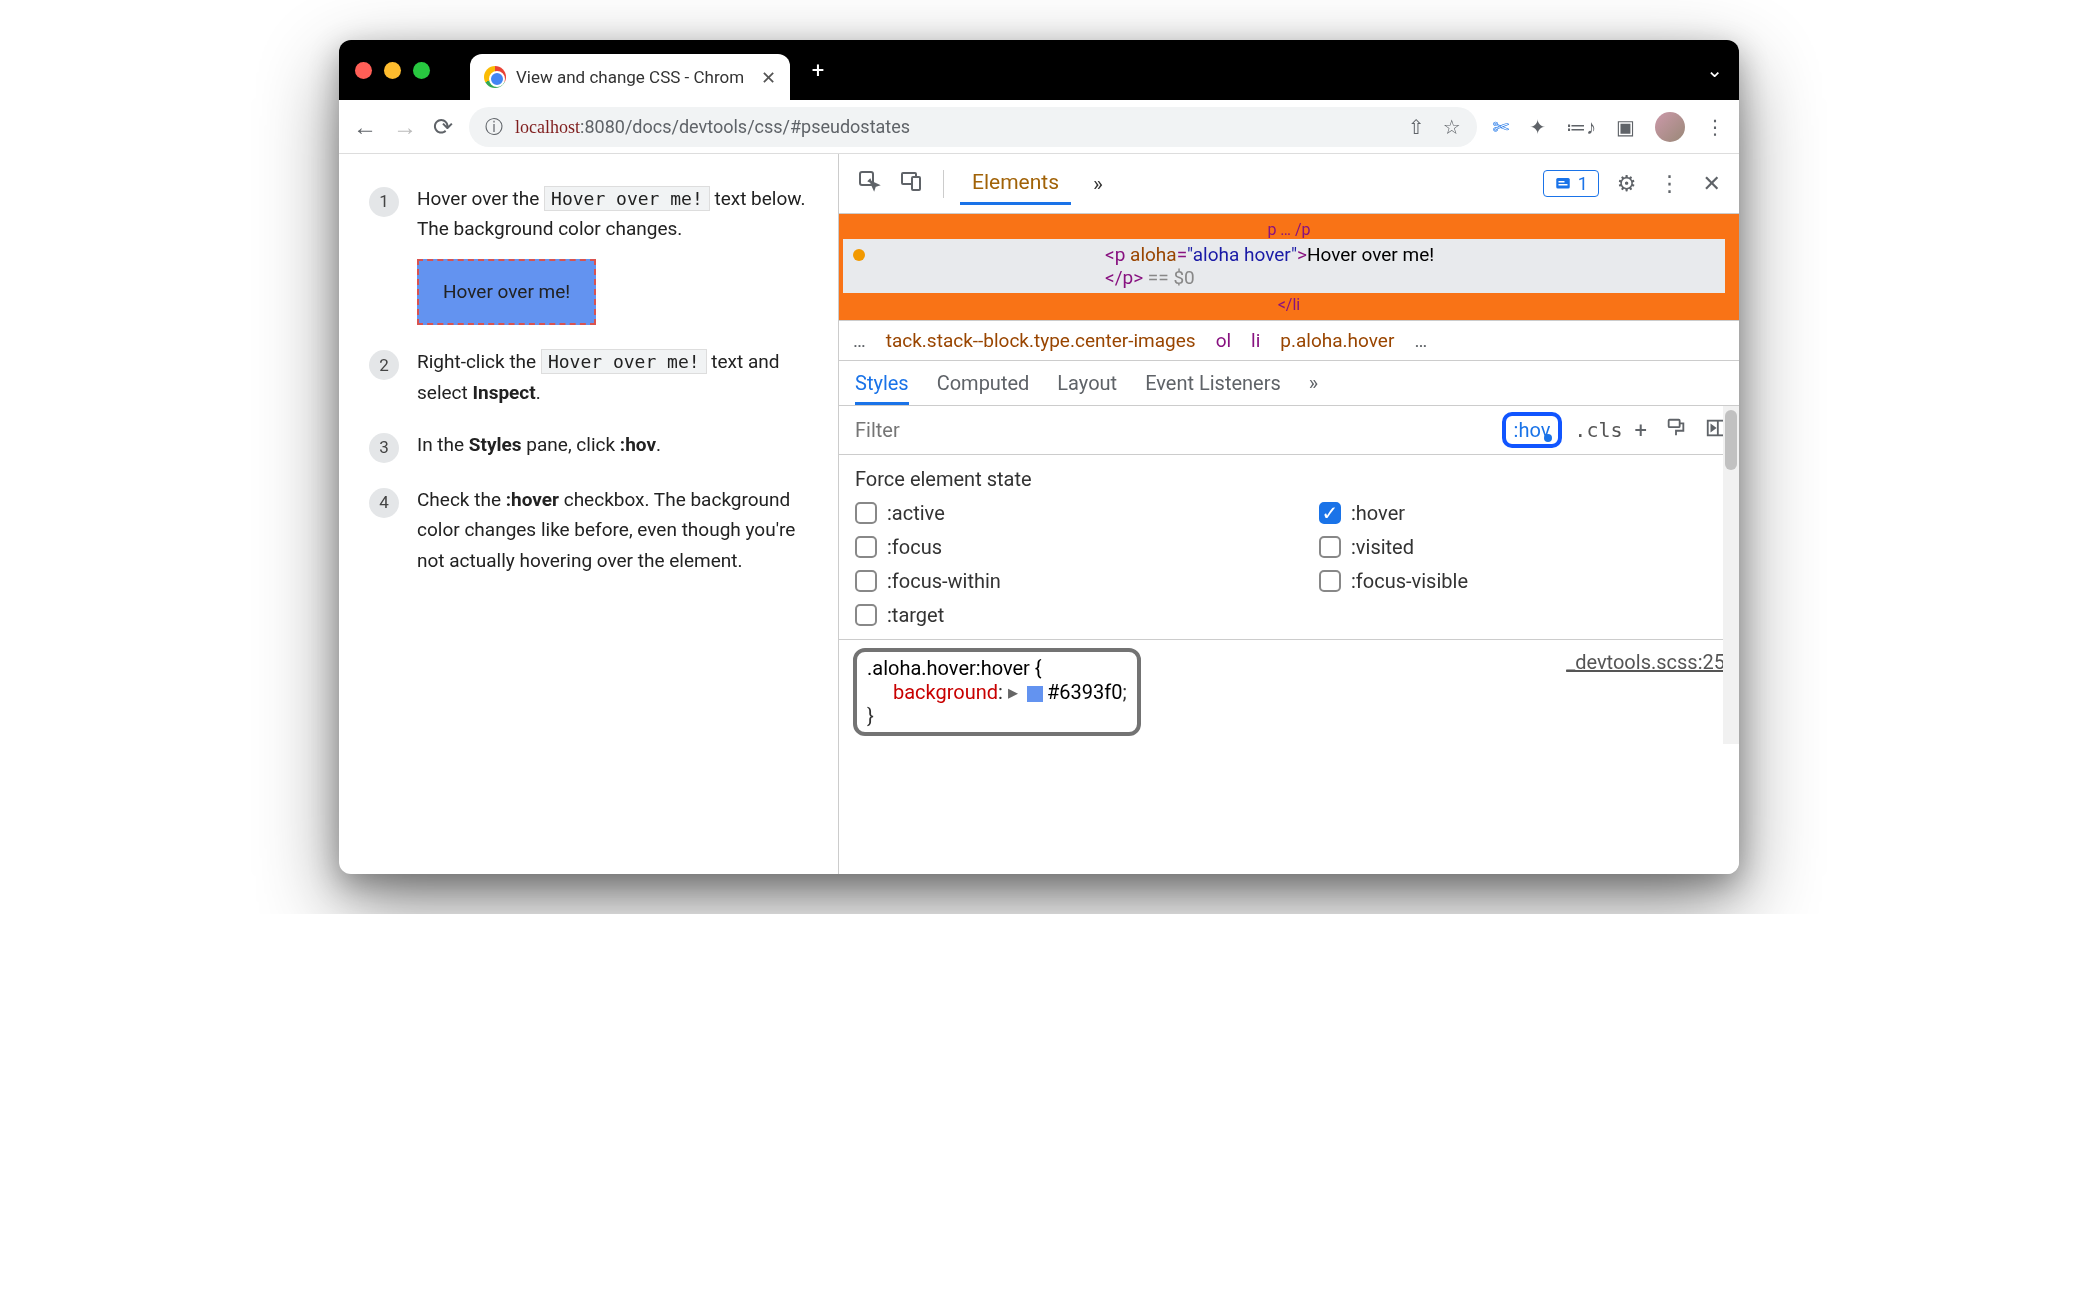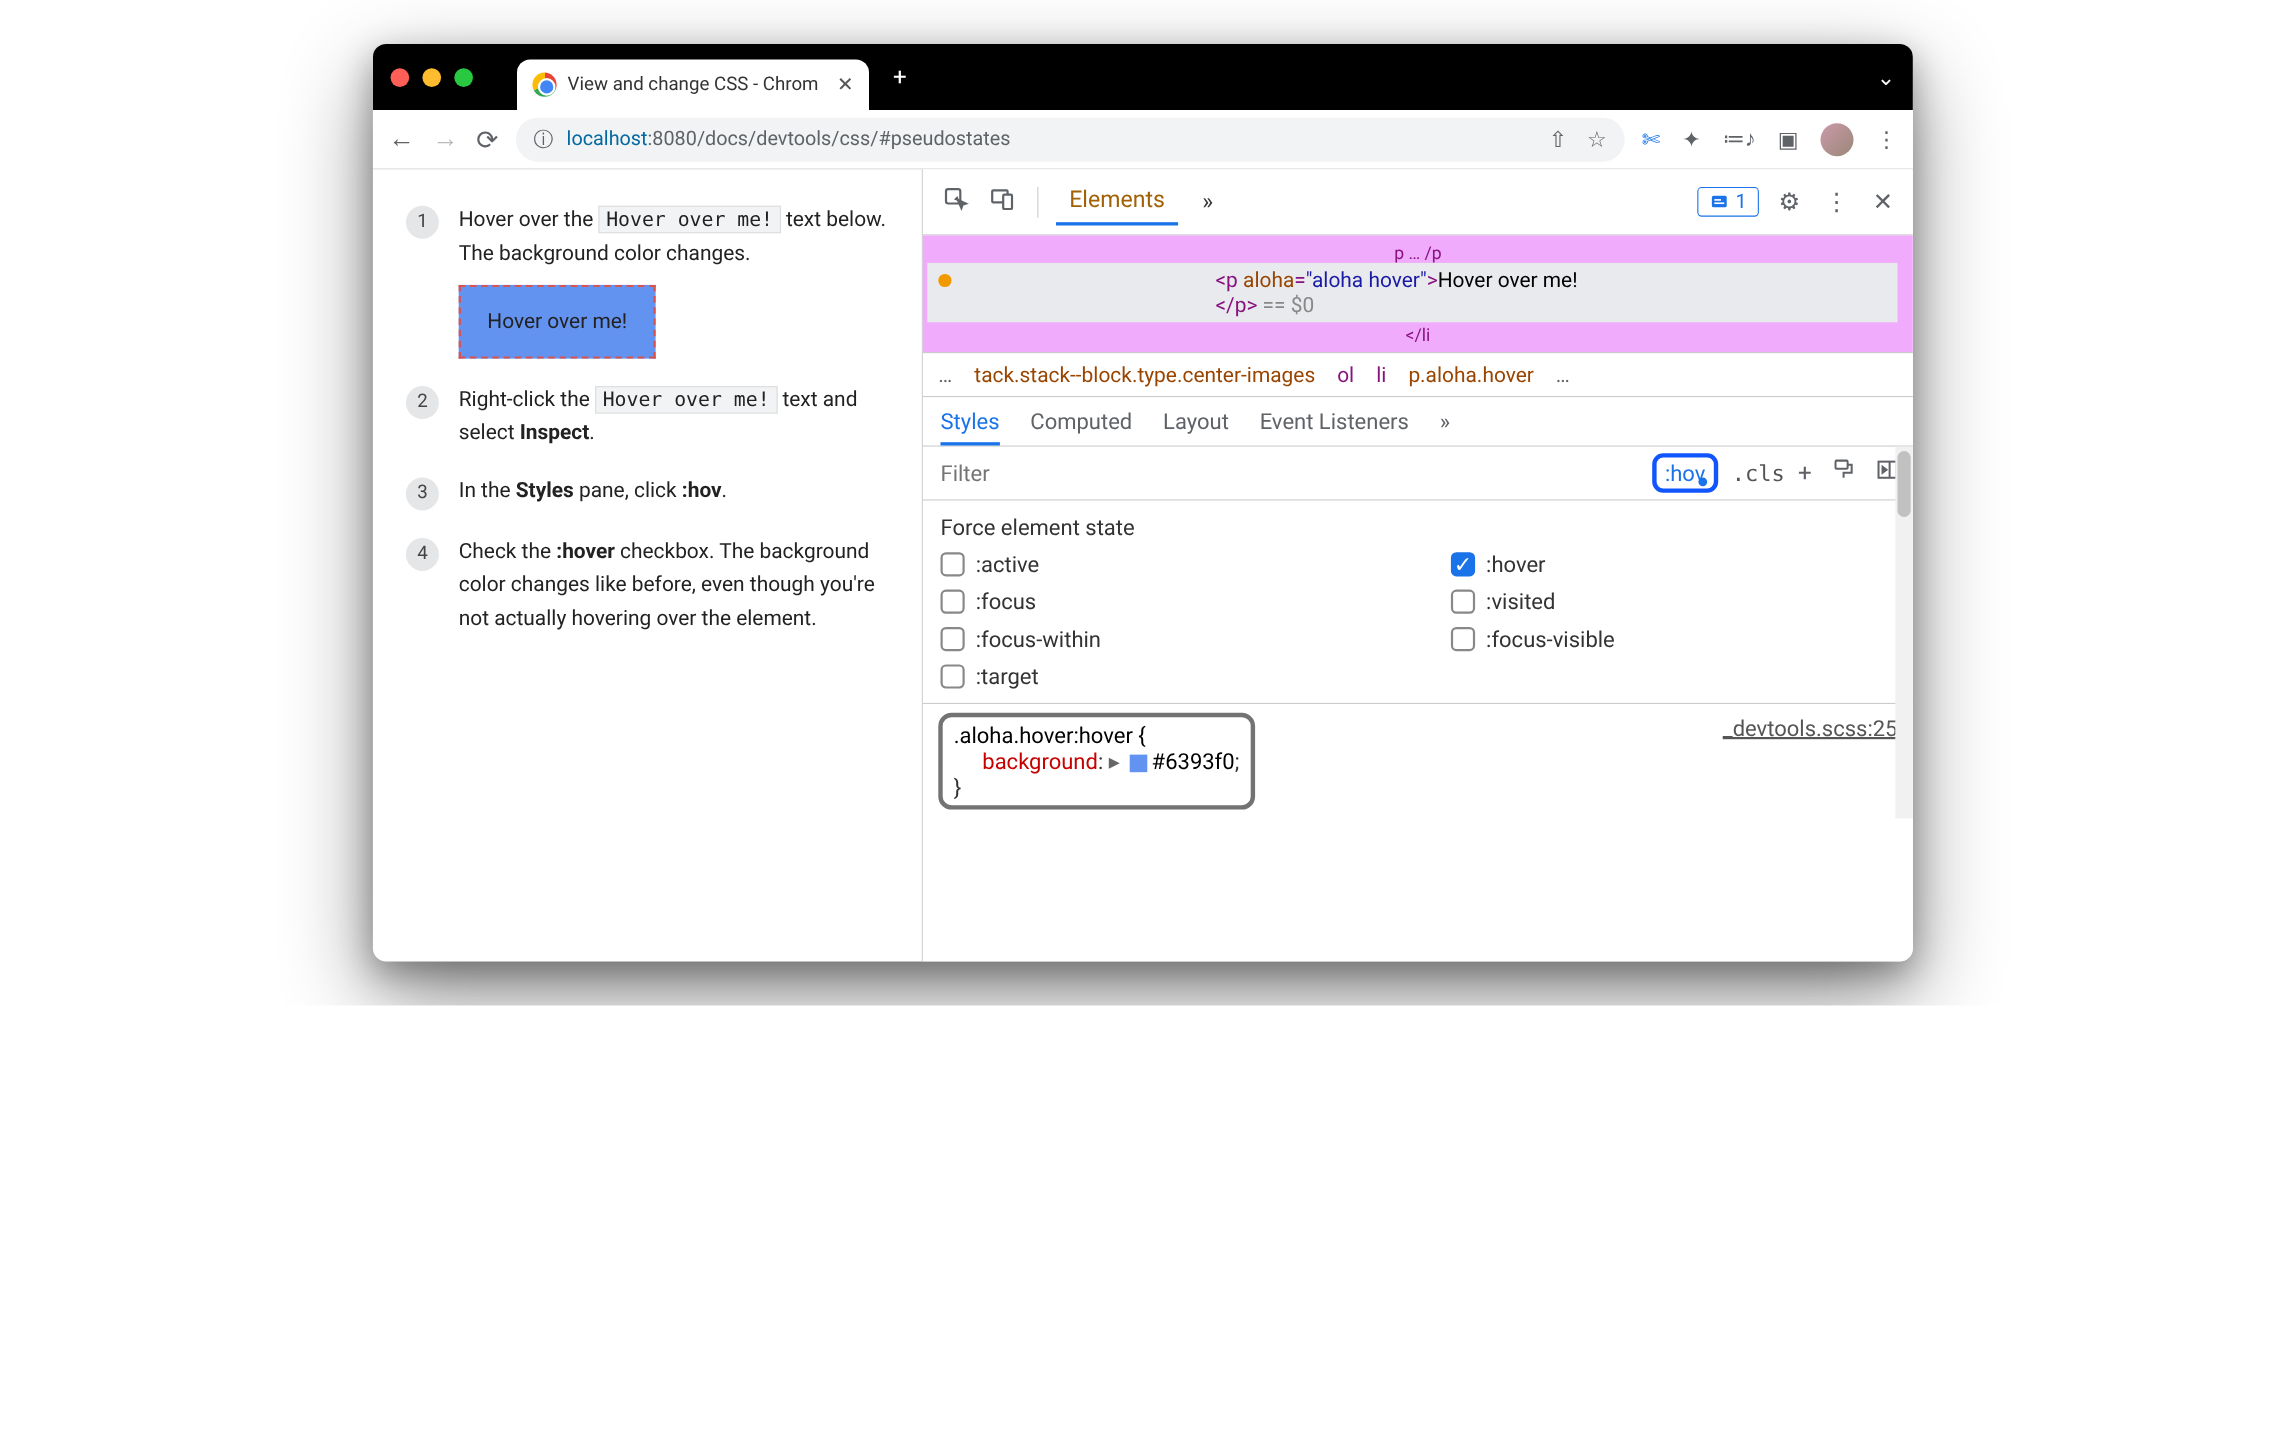--- a/index.html
+++ b/index.html
@@ -13,42 +13,42 @@
 .dot.g { background: #28c840; }
 .tab { background: #fff; border-radius: 12px 12px 0 0; height: 46px; margin-top: 14px; padding: 0 14px; display: flex; align-items: center; gap: 10px; min-width: 320px; color: #333; font-size: 17px; }
 .tab-close { margin-left: auto; font-size: 18px; color: #555; }
 .plus { width: 24px; height: 24px; color: #fff; display:flex; align-items:center; justify-content:center; font-size:22px; margin-left:6px;}
 .titlebar-right { margin-left:auto; color:#fff; font-size:20px;}
 .chrome-icon { width:22px; height:22px; border-radius:50%; background: conic-gradient(#ea4335 0 120deg,#34a853 120deg 240deg,#fbbc05 240deg 360deg); position:relative; }
 .chrome-icon::after{content:'';position:absolute;top:5px;left:5px;width:12px;height:12px;border-radius:50%;background:#4285f4;border:2px solid #fff;}
 .toolbar { background:#fff; height:54px; display:flex; align-items:center; padding:0 14px; gap:16px; border-bottom:1px solid #ddd;}
 .nav-btn{color:#5f6368;font-size:24px;}
 .addrbar{flex:1;background:#f1f3f4;border-radius:26px;height:40px;display:flex;align-items:center;padding:0 16px;gap:12px;font-size:18px;color:#5f6368;}
-.addrbar .host{color:#0369a1;}
+.addrbar .host{color:#7f1d1d;font-family:Liberation Serif, serif;}
 .addr-icons{margin-left:auto;display:flex;gap:18px;color:#5f6368;font-size:20px;}
 .toolbar-right{display:flex;align-items:center;gap:20px;color:#5f6368;font-size:20px;}
 .avatar{width:30px;height:30px;border-radius:50%;background:linear-gradient(135deg,#c9a,#987);}
 
 .content{display:flex;height:720px;}
 .page{width:500px;padding:30px 30px;overflow:auto;border-right:1px solid #ccc;}
 .step{display:flex;gap:18px;margin-bottom:22px;font-size:19px;line-height:1.6;color:#222;}
 .stepnum{width:30px;height:30px;border-radius:50%;background:#e4e6e8;color:#444;display:flex;align-items:center;justify-content:center;font-size:17px;flex-shrink:0;margin-top:3px;}
 .step code{background:#f1f3f4;border:1px solid #ddd;padding:1px 6px;font-family:Menlo,monospace;font-size:18px;}
 .hover-box{background:#6393f0;border:2px dashed #d9534f;padding:16px 24px;margin-top:14px;display:inline-block;font-size:19px;color:#222;}
 
 .devtools{flex:1;display:flex;flex-direction:column;font-size:18px;color:#333;background:#fff;position:relative;}
 .dt-toolbar{display:flex;align-items:center;gap:10px;padding:8px 14px;border-bottom:1px solid #ccc;}
 .dt-tab{padding:8px 12px;font-size:21px;color:#333;}
 .dt-tab.active{color:#a16207;border-bottom:3px solid #1a73e8;}
 .dt-sep{width:1px;height:28px;background:#ccc;margin:0 6px;}
 .dt-icon{color:#5f6368;font-size:22px;padding:4px;}
 .dt-right{margin-left:auto;display:flex;align-items:center;gap:14px;}
 .issue-badge{background:#fff;border:1px solid #1a73e8;color:#1a73e8;padding:2px 10px;border-radius:4px;display:flex;align-items:center;gap:6px;font-size:18px;}
 
-.dom{padding:6px 14px;font-family:Menlo,monospace;font-size:19px;background:#f0abfc;border-bottom:1px solid #ccc;}
+.dom{padding:6px 14px;font-family:Menlo,monospace;font-size:19px;background:#f97316;border-bottom:1px solid #ccc;}
 .dom-line{background:#e8eaed;padding:4px 10px;margin-left:-10px;white-space:pre;}
 .dom-orange{display:inline-block;width:12px;height:12px;border-radius:50%;background:#f29900;margin-right:240px;}
 .tag{color:#881280;}
 .attr{color:#994500;}
 .val{color:#1a1aa6;}
 .txt{color:#000;}
 .dim{color:#888;}
 
 .crumbs{display:flex;align-items:center;gap:20px;padding:8px 14px;border-bottom:1px solid #ccc;font-family:Menlo,monospace;font-size:19px;color:#333;flex-wrap:nowrap;overflow:hidden;}
 .crumb{color:#994500;}

